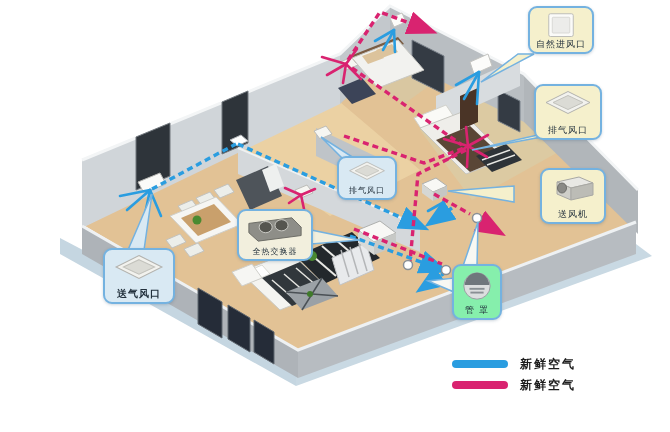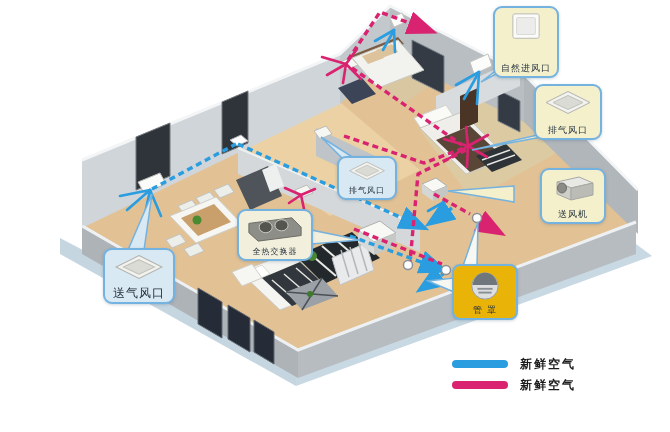--- a/index.html
+++ b/index.html
@@ -207,21 +207,21 @@
     <polygon class="ptr-1" points="542,134 558,134 472,150" fill="#f5f0cc"></polygon>
     <polygon class="ptr-2" points="514,186 514,202 448,191" fill="#f5f0cc"></polygon>
     <polygon class="ptr-3" points="342,158 354,158 321,137" fill="#d9e9f3"></polygon>
     <polygon class="ptr-4" points="311,230 311,244 360,240" fill="#f2efdd"></polygon>
     <polygon class="ptr-5" points="128,250 144,250 152,194" fill="#d9e9f3"></polygon>
     <polygon class="ptr-6" points="463,266 477,266 478,222" fill="#f8f8f3"></polygon>
     <polygon class="ptr-6b" points="454,278 454,292 428,281" fill="#f8f8f3"></polygon>
   </g>
 </svg>
 
-<div class="callout" style="left: 493px; top: 6px; width: 66px; height: 72px; background: rgb(245, 240, 204);">
+<div class="callout" style="left: 528px; top: 6px; width: 66px; height: 48px; background: rgb(245, 240, 204);">
   <svg class="thumb" width="34" height="30" viewBox="0 0 36 32">
     <rect x="4" y="2" width="28" height="26" rx="2" fill="#fbfbf9" stroke="#b6b6b2"></rect>
     <rect x="8" y="6" width="20" height="18" rx="1" fill="#ececea" stroke="#d6d6d2"></rect>
   </svg>
   <div class="co-label">自然进风口</div>
 </div>
 
 <div class="callout" style="left: 534px; top: 84px; width: 68px; height: 56px; background: rgb(245, 240, 204);">
   <svg class="thumb" width="48" height="27" viewBox="0 0 48 26">
     <polygon points="24,1 46,12 24,23 2,12" fill="#f2f2ee" stroke="#b2b2ae"></polygon>
@@ -255,24 +255,24 @@
     <ellipse cx="39" cy="11" rx="7" ry="6" fill="#55554f" stroke="#cfcfc9"></ellipse>
   </svg>
   <div class="co-label" style="font-size:8px;">全热交换器</div>
 </div>
 
 <div class="callout" style="left: 103px; top: 248px; width: 72px; height: 56px; background: rgb(217, 233, 243);">
   <svg class="thumb" width="50" height="28" viewBox="0 0 48 26">
     <polygon points="24,1 46,12 24,23 2,12" fill="#f2f2ee" stroke="#b2b2ae"></polygon>
     <polygon points="24,5 39,12 24,19 9,12" fill="#dbdbd5" stroke="#c2c2bc"></polygon>
   </svg>
-  <div class="co-label" style="font-size:12px;">送气风口</div>
-</div>
-
-<div class="callout" style="left: 452px; top: 264px; width: 66px; height: 56px; background: #eab308; border-radius: 8px;">
+  <div class="co-label" style="font-size:10px;font-weight:bold;">送气风口</div>
+</div>
+
+<div class="callout" style="left: 452px; top: 264px; width: 50px; height: 56px; background: #86efac;">
   <svg class="thumb" width="32" height="32" viewBox="0 0 34 34">
     <circle cx="17" cy="17" r="14" fill="#dcdedf" stroke="#989ca0"></circle>
     <path d="M4,16 a13,13 0 0 1 26,0 z" fill="#6f767c"></path>
     <rect x="9" y="19" width="16" height="2" fill="#898f94"></rect>
     <rect x="10" y="23" width="14" height="2" fill="#898f94"></rect>
   </svg>
   <div class="co-label">管 罩</div>
 </div>
 
 <div class="legend">

